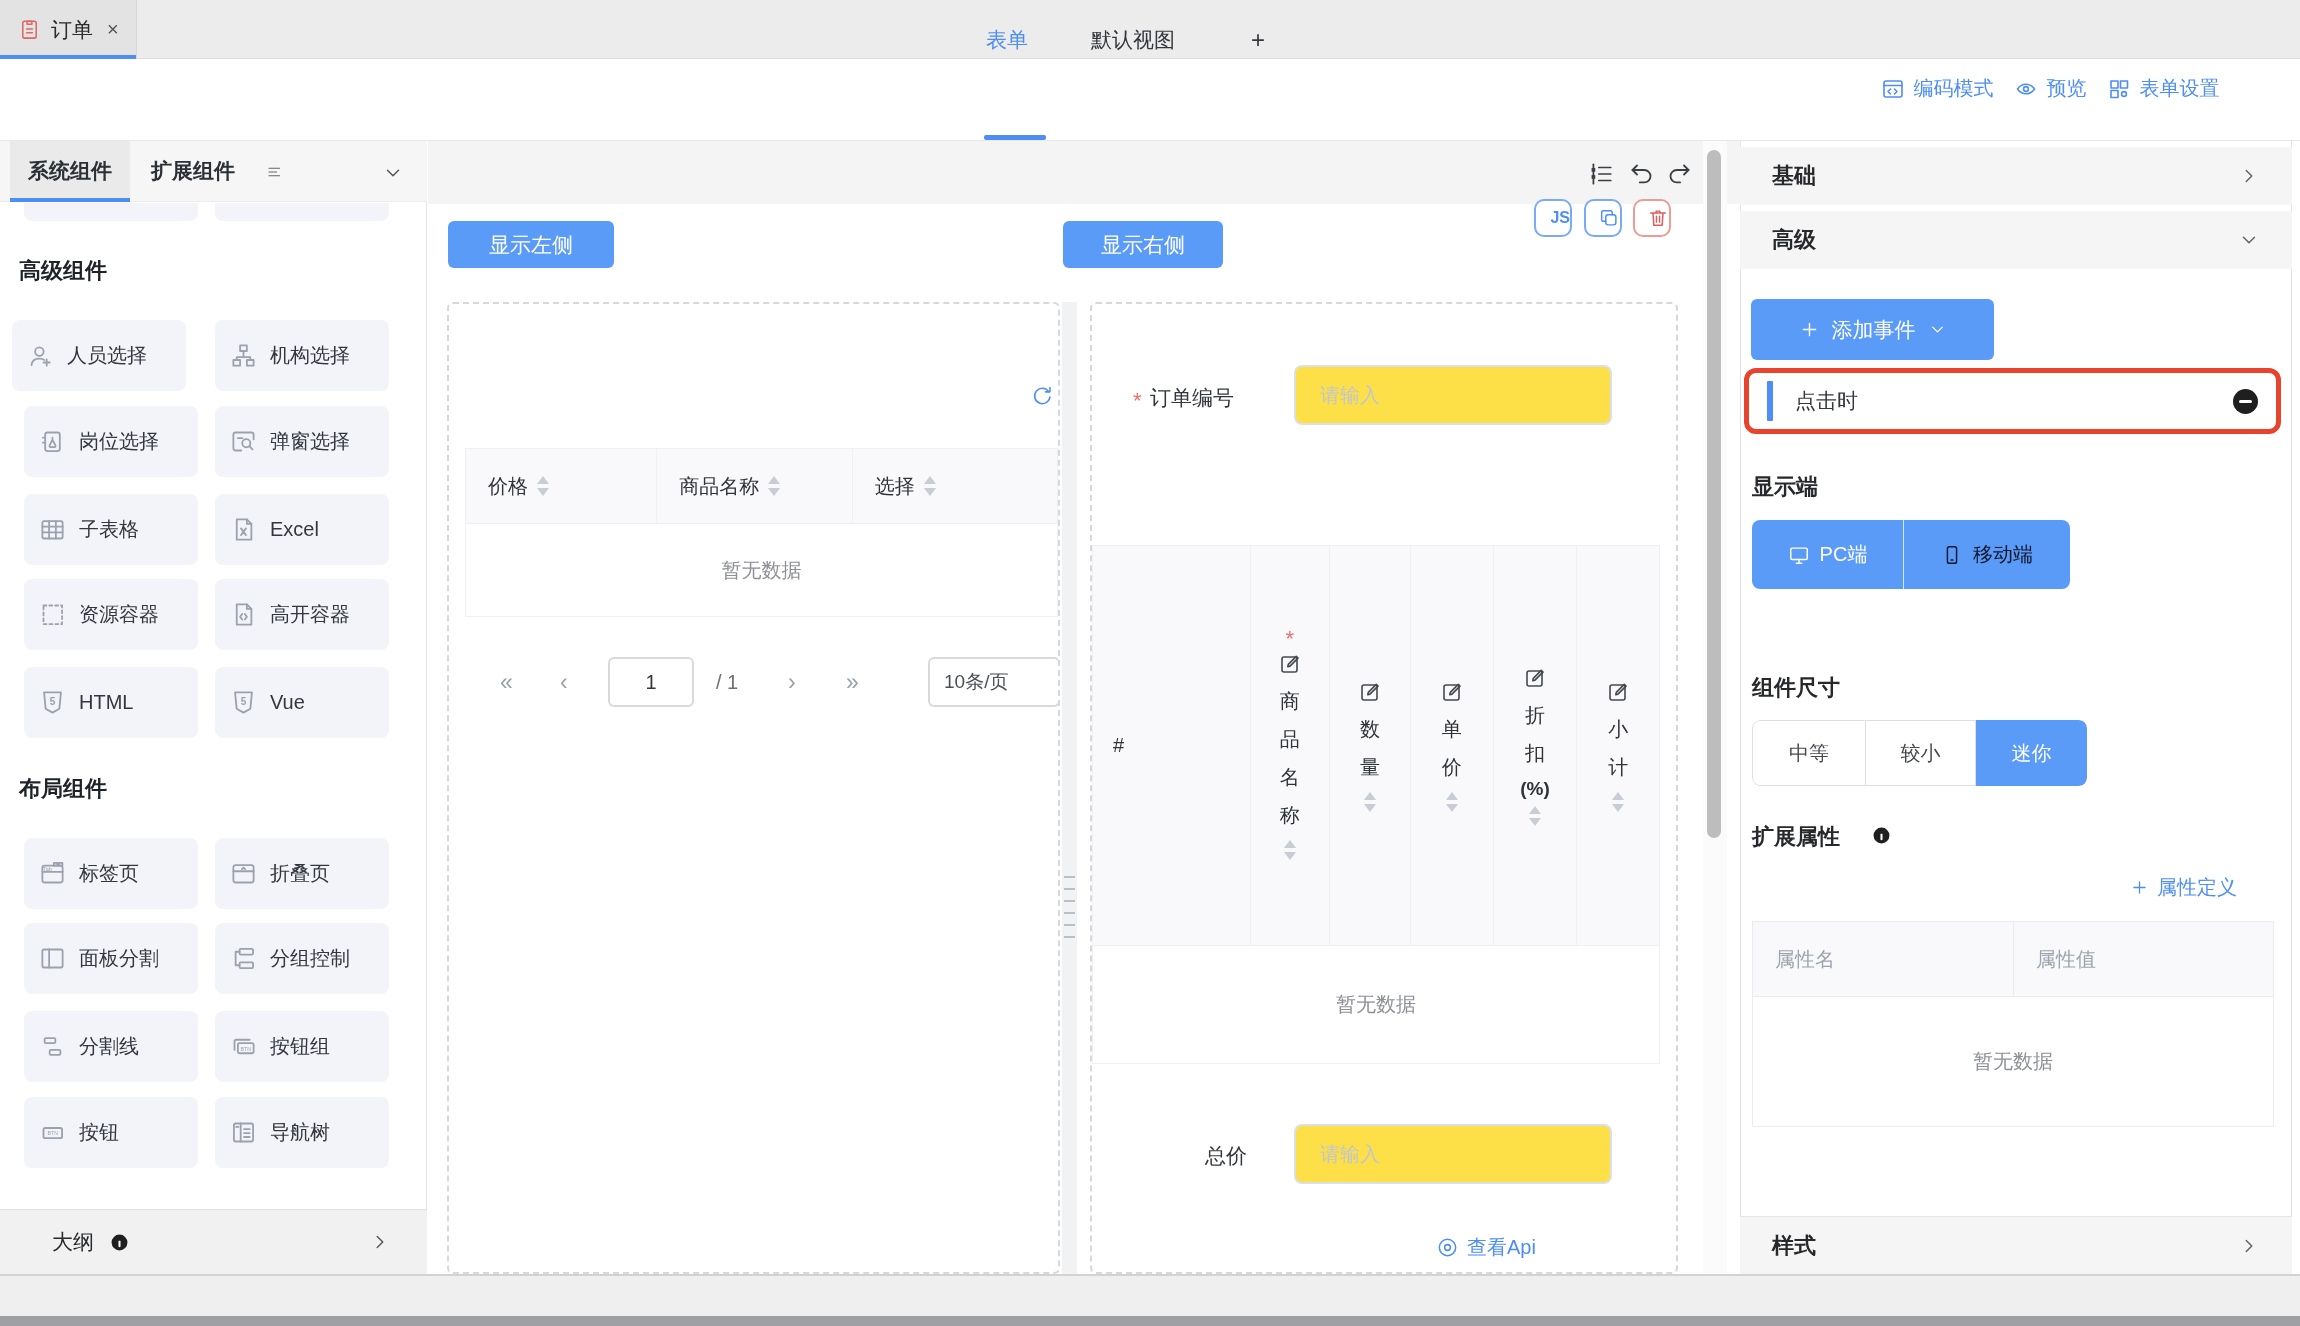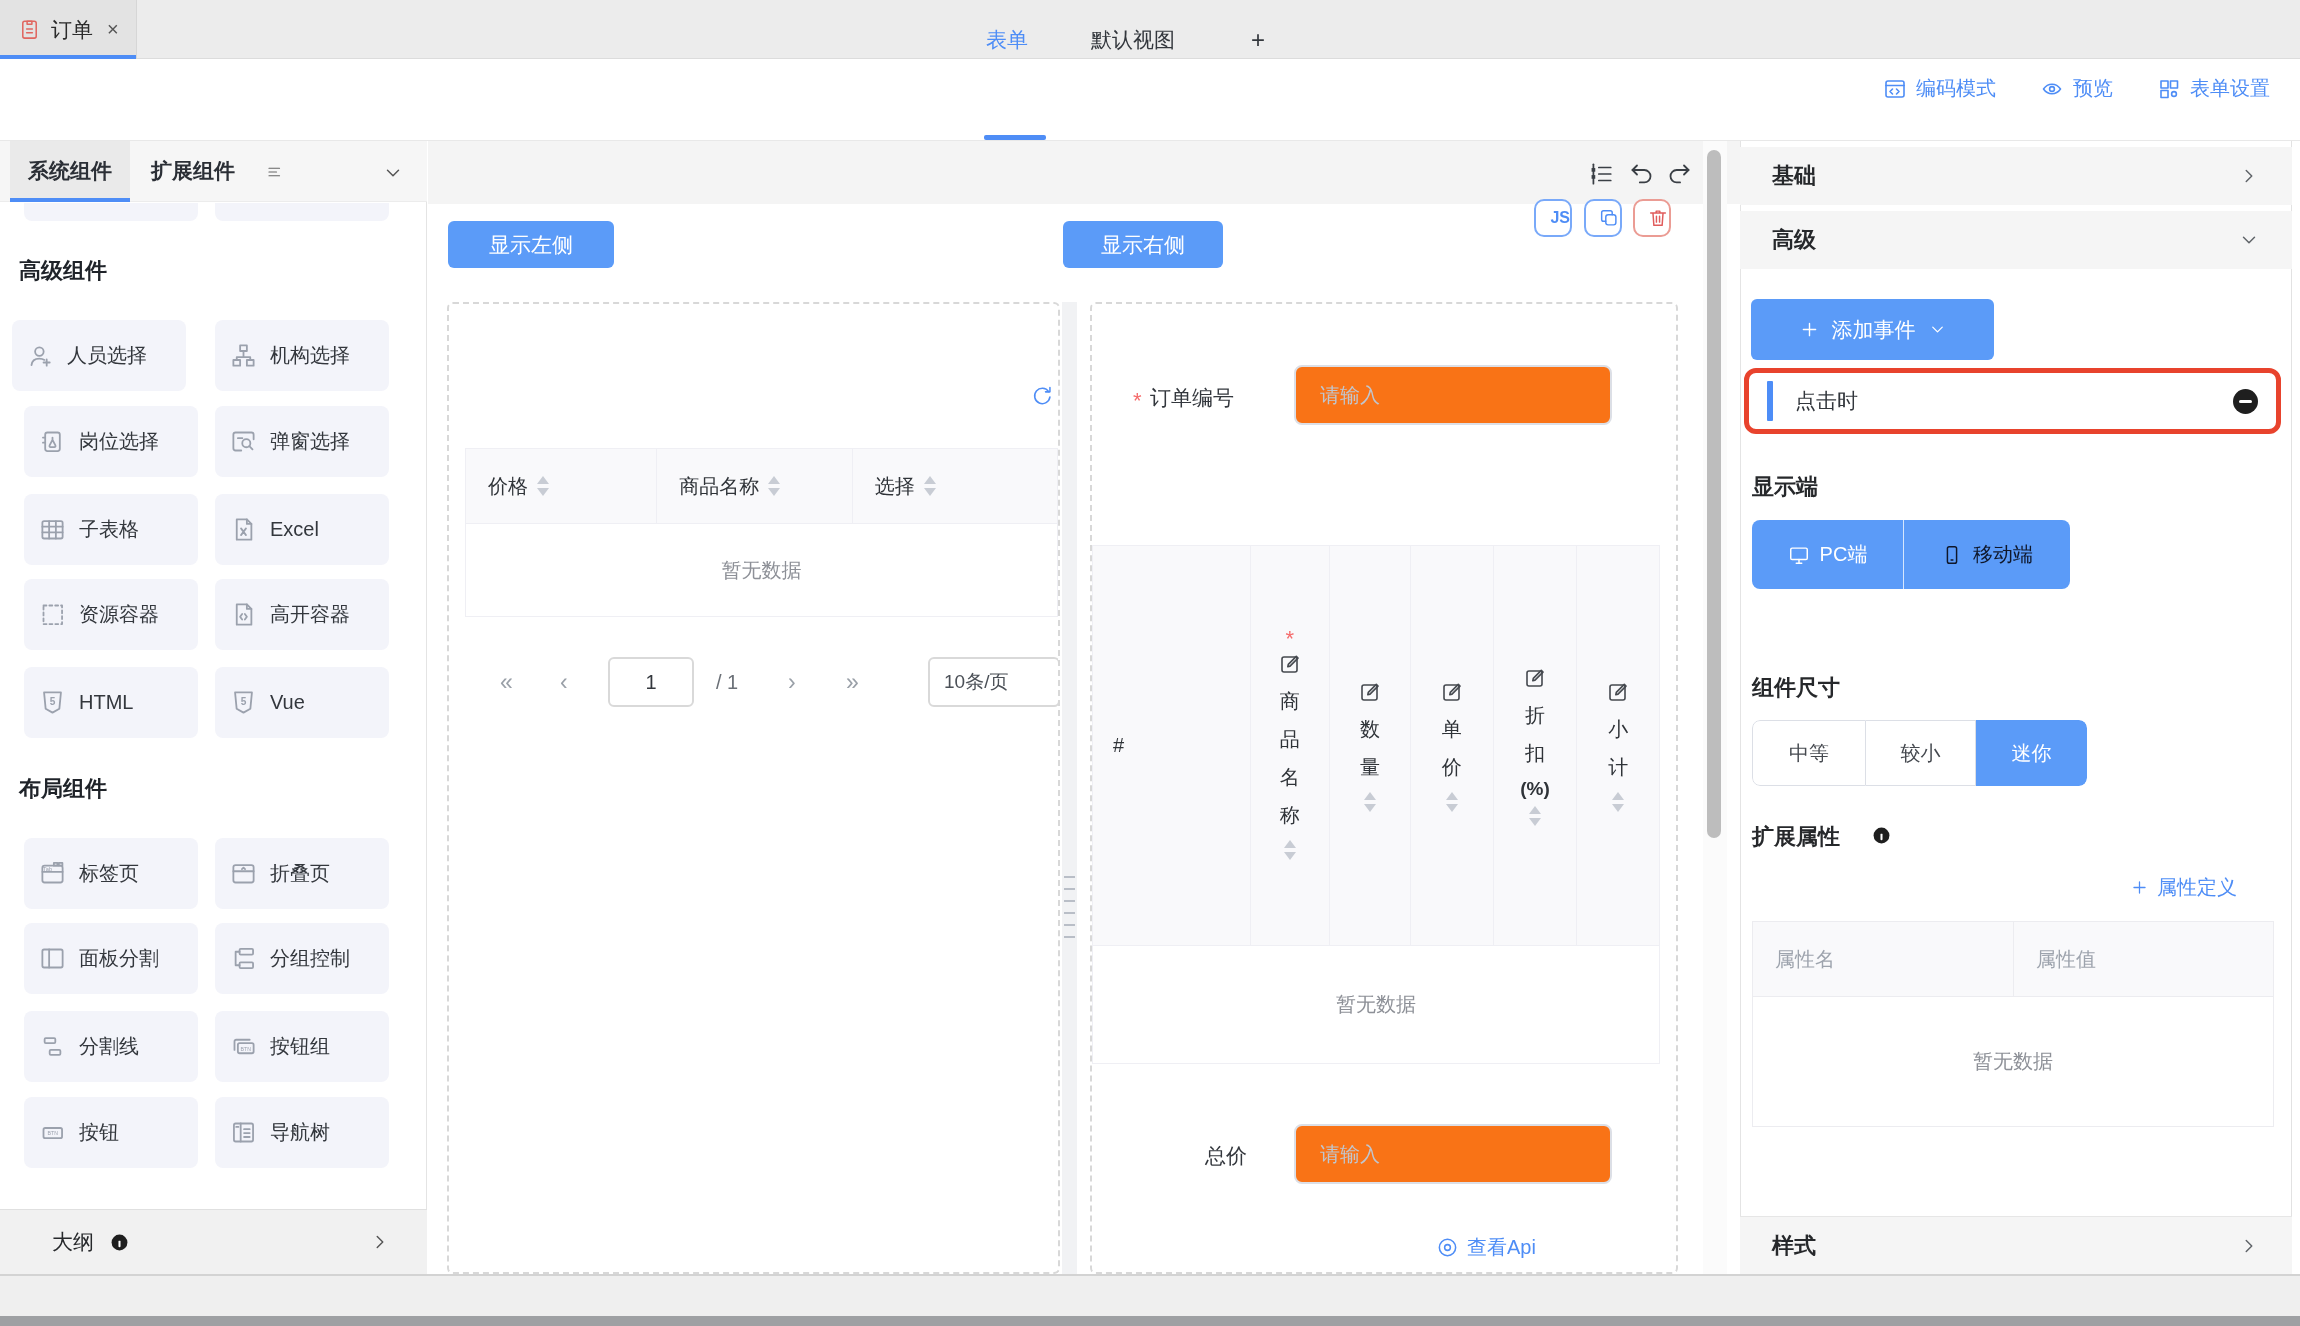--- a/index.html
+++ b/index.html
@@ -53,21 +53,21 @@
   .th-cell{display:flex;align-items:center;gap:9px;font-size:20px;color:#2f3338;font-weight:500;
            border-right:1px solid #efeff4;box-sizing:border-box;padding-left:22px}
   .sorters{display:flex;flex-direction:column;gap:4px;align-items:center;cursor:pointer}
   .cu{width:0;height:0;border-left:6px solid transparent;border-right:6px solid transparent;border-bottom:8px solid #c8ccd4}
   .cd{width:0;height:0;border-left:6px solid transparent;border-right:6px solid transparent;border-top:8px solid #c8ccd4}
   .empty{color:#8d9097;font-size:20px}
   .pgi{position:absolute;color:#9aa0a8;font-size:23px;cursor:pointer;top:0;line-height:50px}
   .vchars{width:24px;font-size:20px;line-height:38px;color:#2f3338;text-align:center;word-break:break-all}
   .vcell{display:flex;flex-direction:column;align-items:center;justify-content:center;
          border-right:1px solid #efeff4;box-sizing:border-box;background:#f9f9fb;gap:6px}
-  .input{position:absolute;border:2px solid #dcdfe6;border-radius:8px;background:#f97316;font-size:20px;
+  .input{position:absolute;border:2px solid #dcdfe6;border-radius:8px;background:#fde047;font-size:20px;
          padding:0 24px;color:#33373d;outline:none;font-family:Liberation Sans, sans-serif}
   .input::placeholder{color:#c0c6cf}
   
   .insp-row{left:1740px;width:552px;height:58px;background:#f5f5f5;display:flex;align-items:center;
             justify-content:space-between;padding:0 32px;box-sizing:border-box;cursor:pointer}
   .insp-row .t{font-size:22px;font-weight:700;color:#26282b}
   .insp-label{position:absolute;left:1752px;font-size:22px;font-weight:700;color:#26282b}
   .seg{position:absolute;display:flex;border-radius:8px;overflow:hidden}
   .seg .s{display:flex;align-items:center;justify-content:center;gap:10px;font-size:20px;cursor:pointer}
   .blue-link{color:#4e8df6;font-size:20px;display:flex;align-items:center;gap:8px;cursor:pointer}
@@ -91,21 +91,21 @@
   <span class="t">订单</span>
   <span class="x">×</span>
 </div>
 
 <div class="abs header"></div>
 <span class="ctab active abs" style="left:986px">表单</span>
 <span class="abs ctab-underline" style="left:984px;width:62px;top:135px"></span>
 <span class="ctab abs" style="left:1091px">默认视图</span>
 <span class="ctab abs" style="left:1251px;font-size:24px">+</span>
 
-<div class="abs" style="left:1830px;top:75px;width:440px;display:flex;justify-content:flex-end;gap:44px">
+<div class="abs" style="left:1830px;top:75px;width:440px;display:flex;justify-content:center;gap:20px">
   <div class="hlink">
     <svg class="ic" width="24" height="24" viewBox="0 0 24 24">
       <rect x="3" y="4" width="18" height="16" rx="2"></rect>
         <path d="M3 8.5h18"></path>
         <path d="M9.5 12l-2.5 2.5L9.5 17M13.5 12l2.5 2.5-2.5 2.5"></path>
     </svg>
     <span>编码模式</span>
   </div>
   <div class="hlink">
     <svg class="ic" width="24" height="24" viewBox="0 0 24 24">

